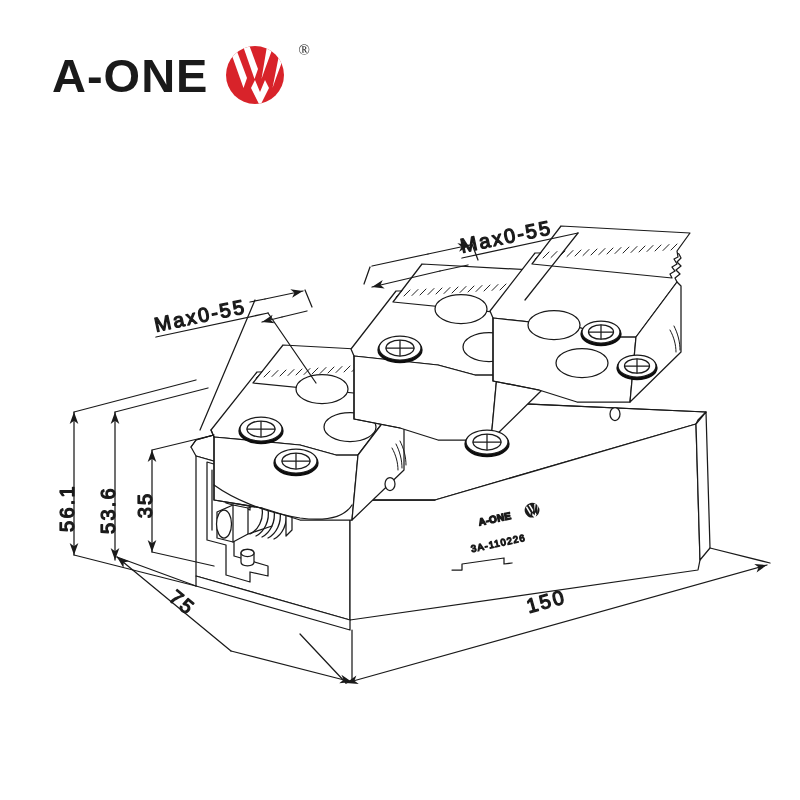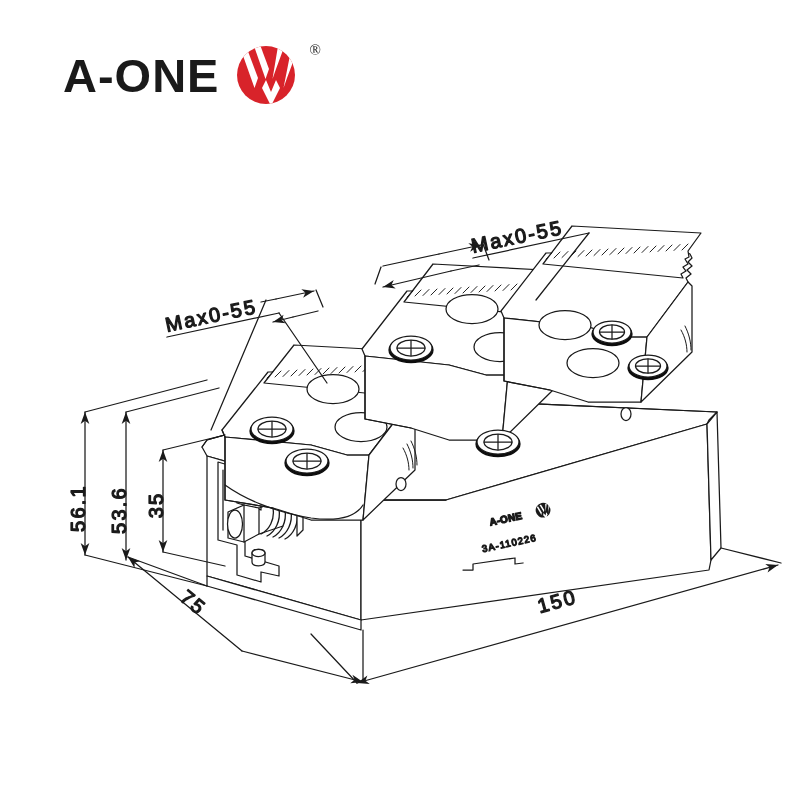--- a/index.html
+++ b/index.html
@@ -2,21 +2,21 @@
 <html><head>
 <meta charset="utf-8">
 <title>A-ONE Technical Drawing</title>
 <style>
   html,body{margin:0;padding:0;background:#ffffff;}
   body{
     width:800px;height:800px;position:relative;overflow:hidden;
     font-family:"Liberation Sans", sans-serif;
     -webkit-font-smoothing:antialiased;
   }
-  #sheet{position:absolute;inset:0;background:#fff;margin-left:11px;}
+  #sheet{position:absolute;inset:0;background:#fff;}
 
   
   #brand{position:absolute;left:52px;top:44px;height:62px;display:flex;align-items:center;}
   #brand-word{
     font-family:"Liberation Sans", sans-serif;
     font-size:47px;font-weight:bold;letter-spacing:1px;color:#1a1a1a;
     line-height:1;white-space:nowrap;
   }
   #brand-mark{position:relative;width:72px;height:62px;margin-left:14px;}
   #brand-reg{

